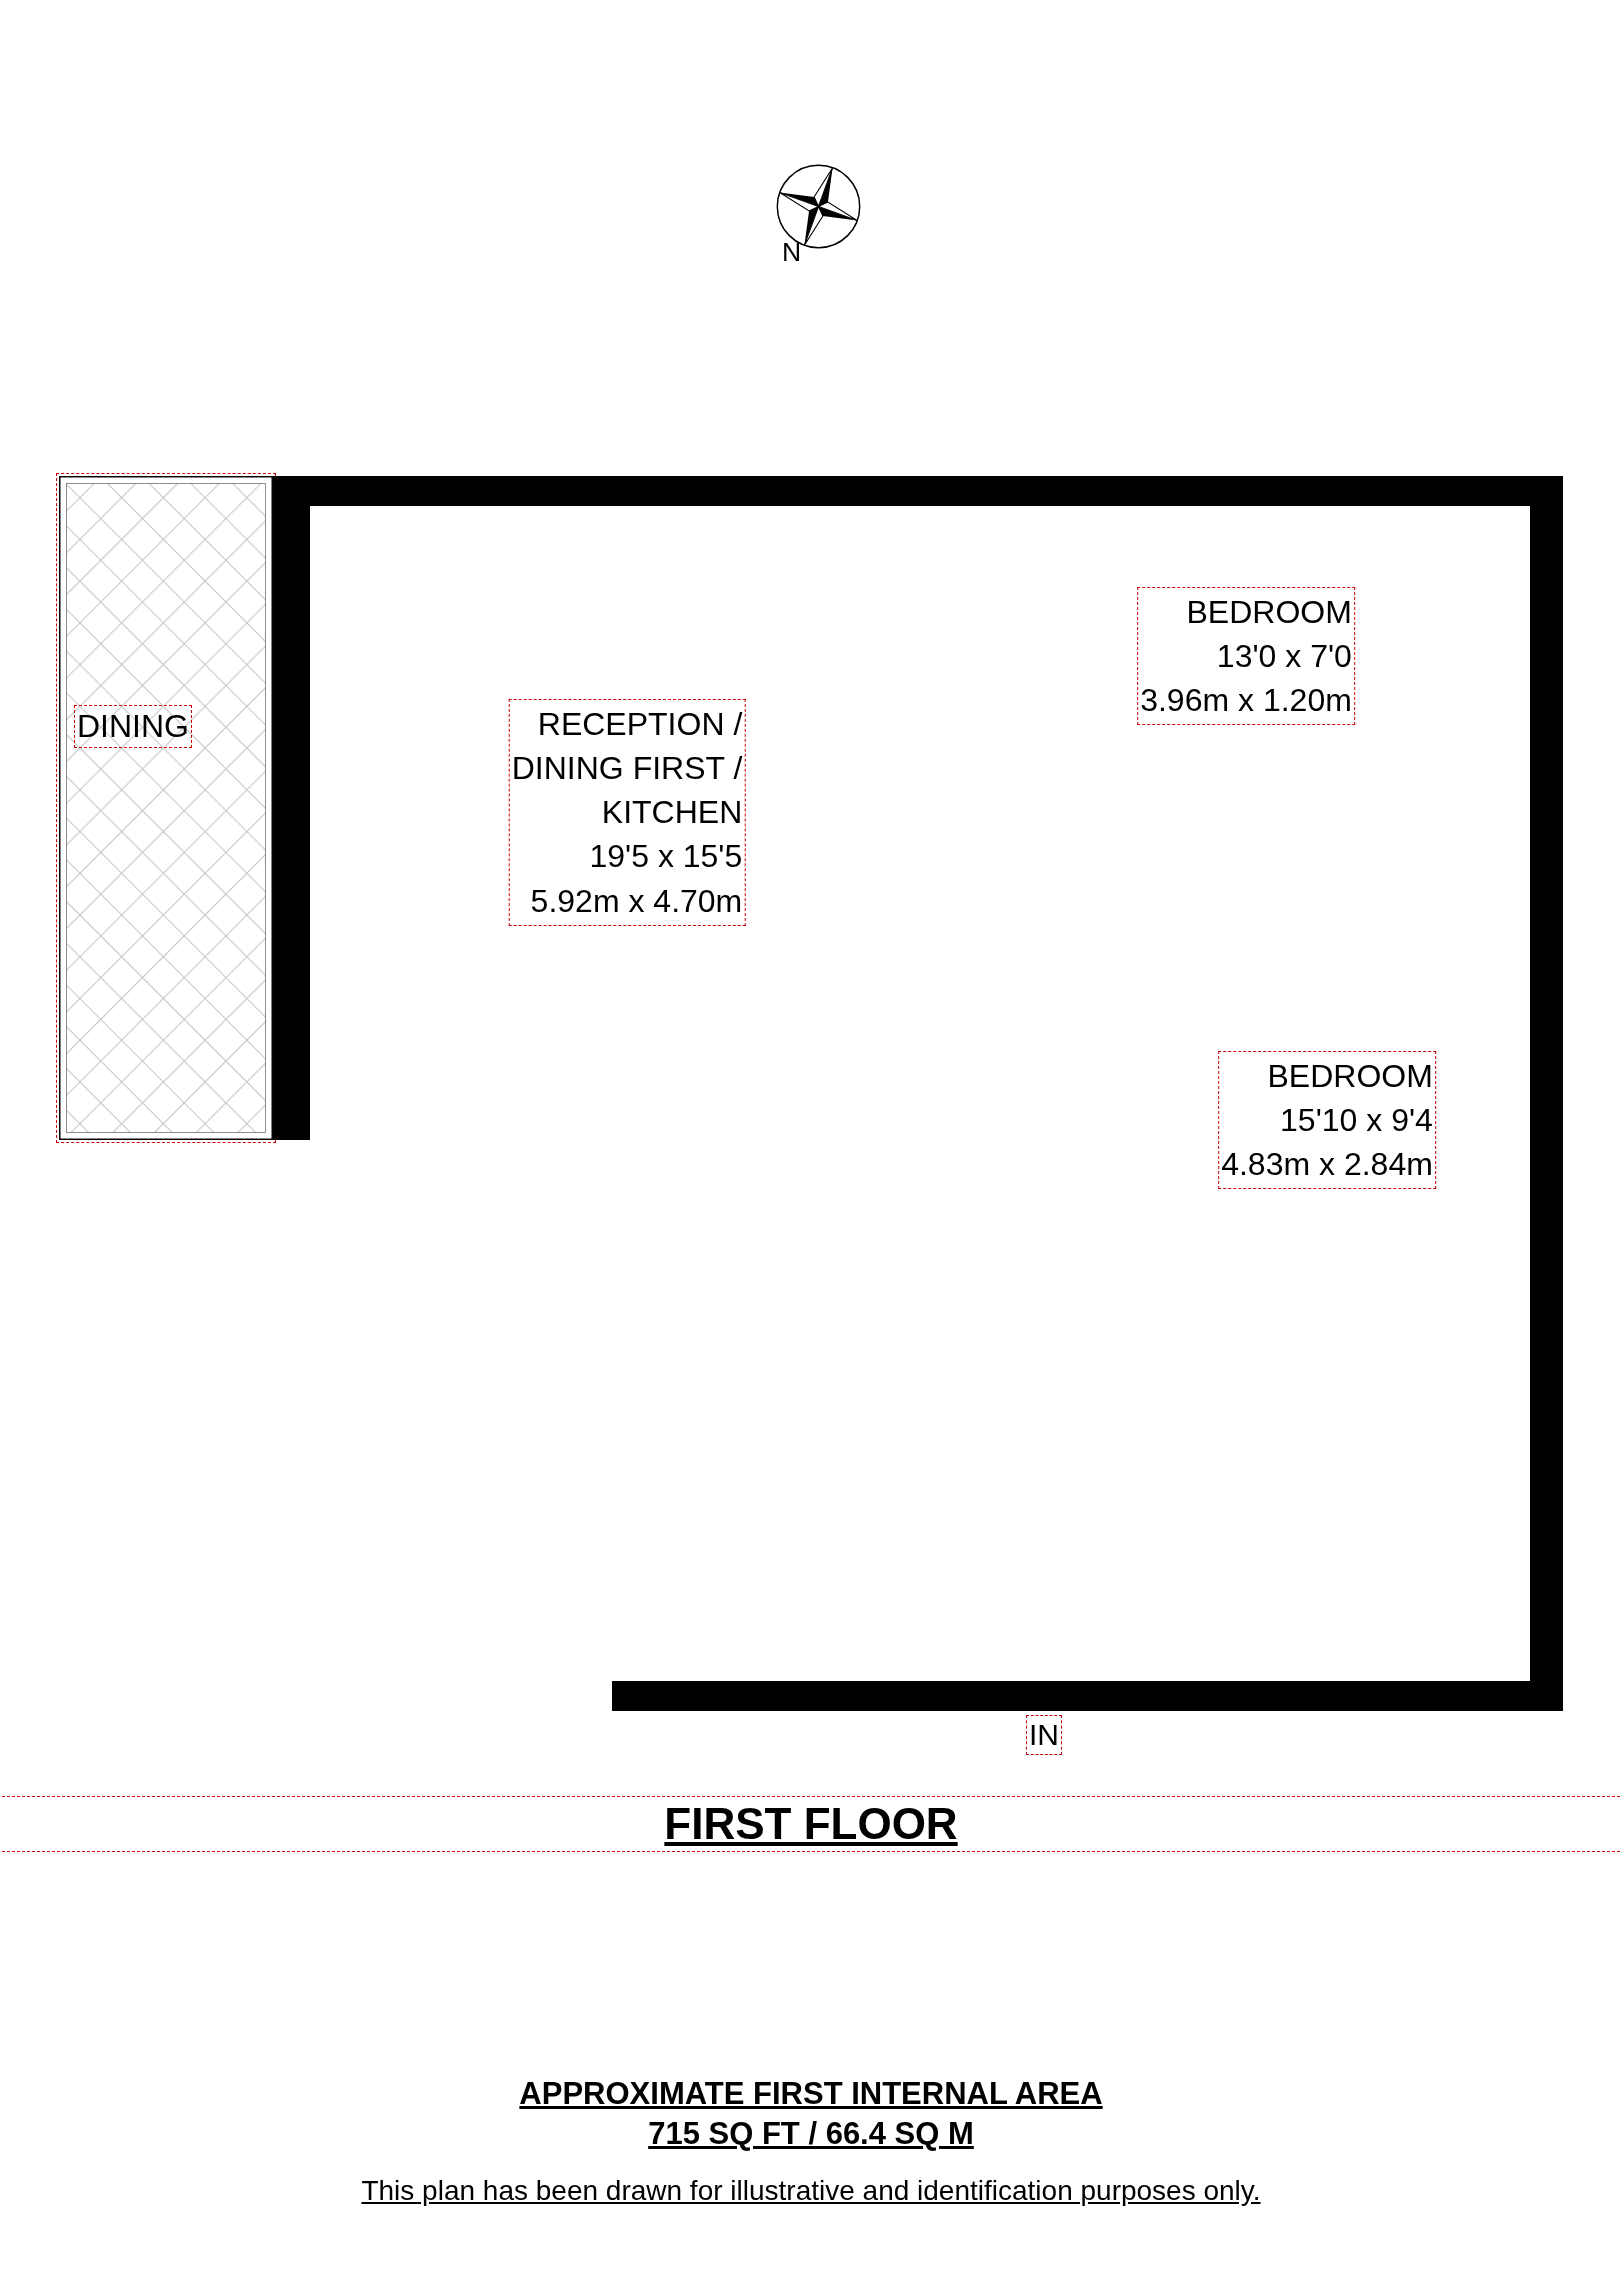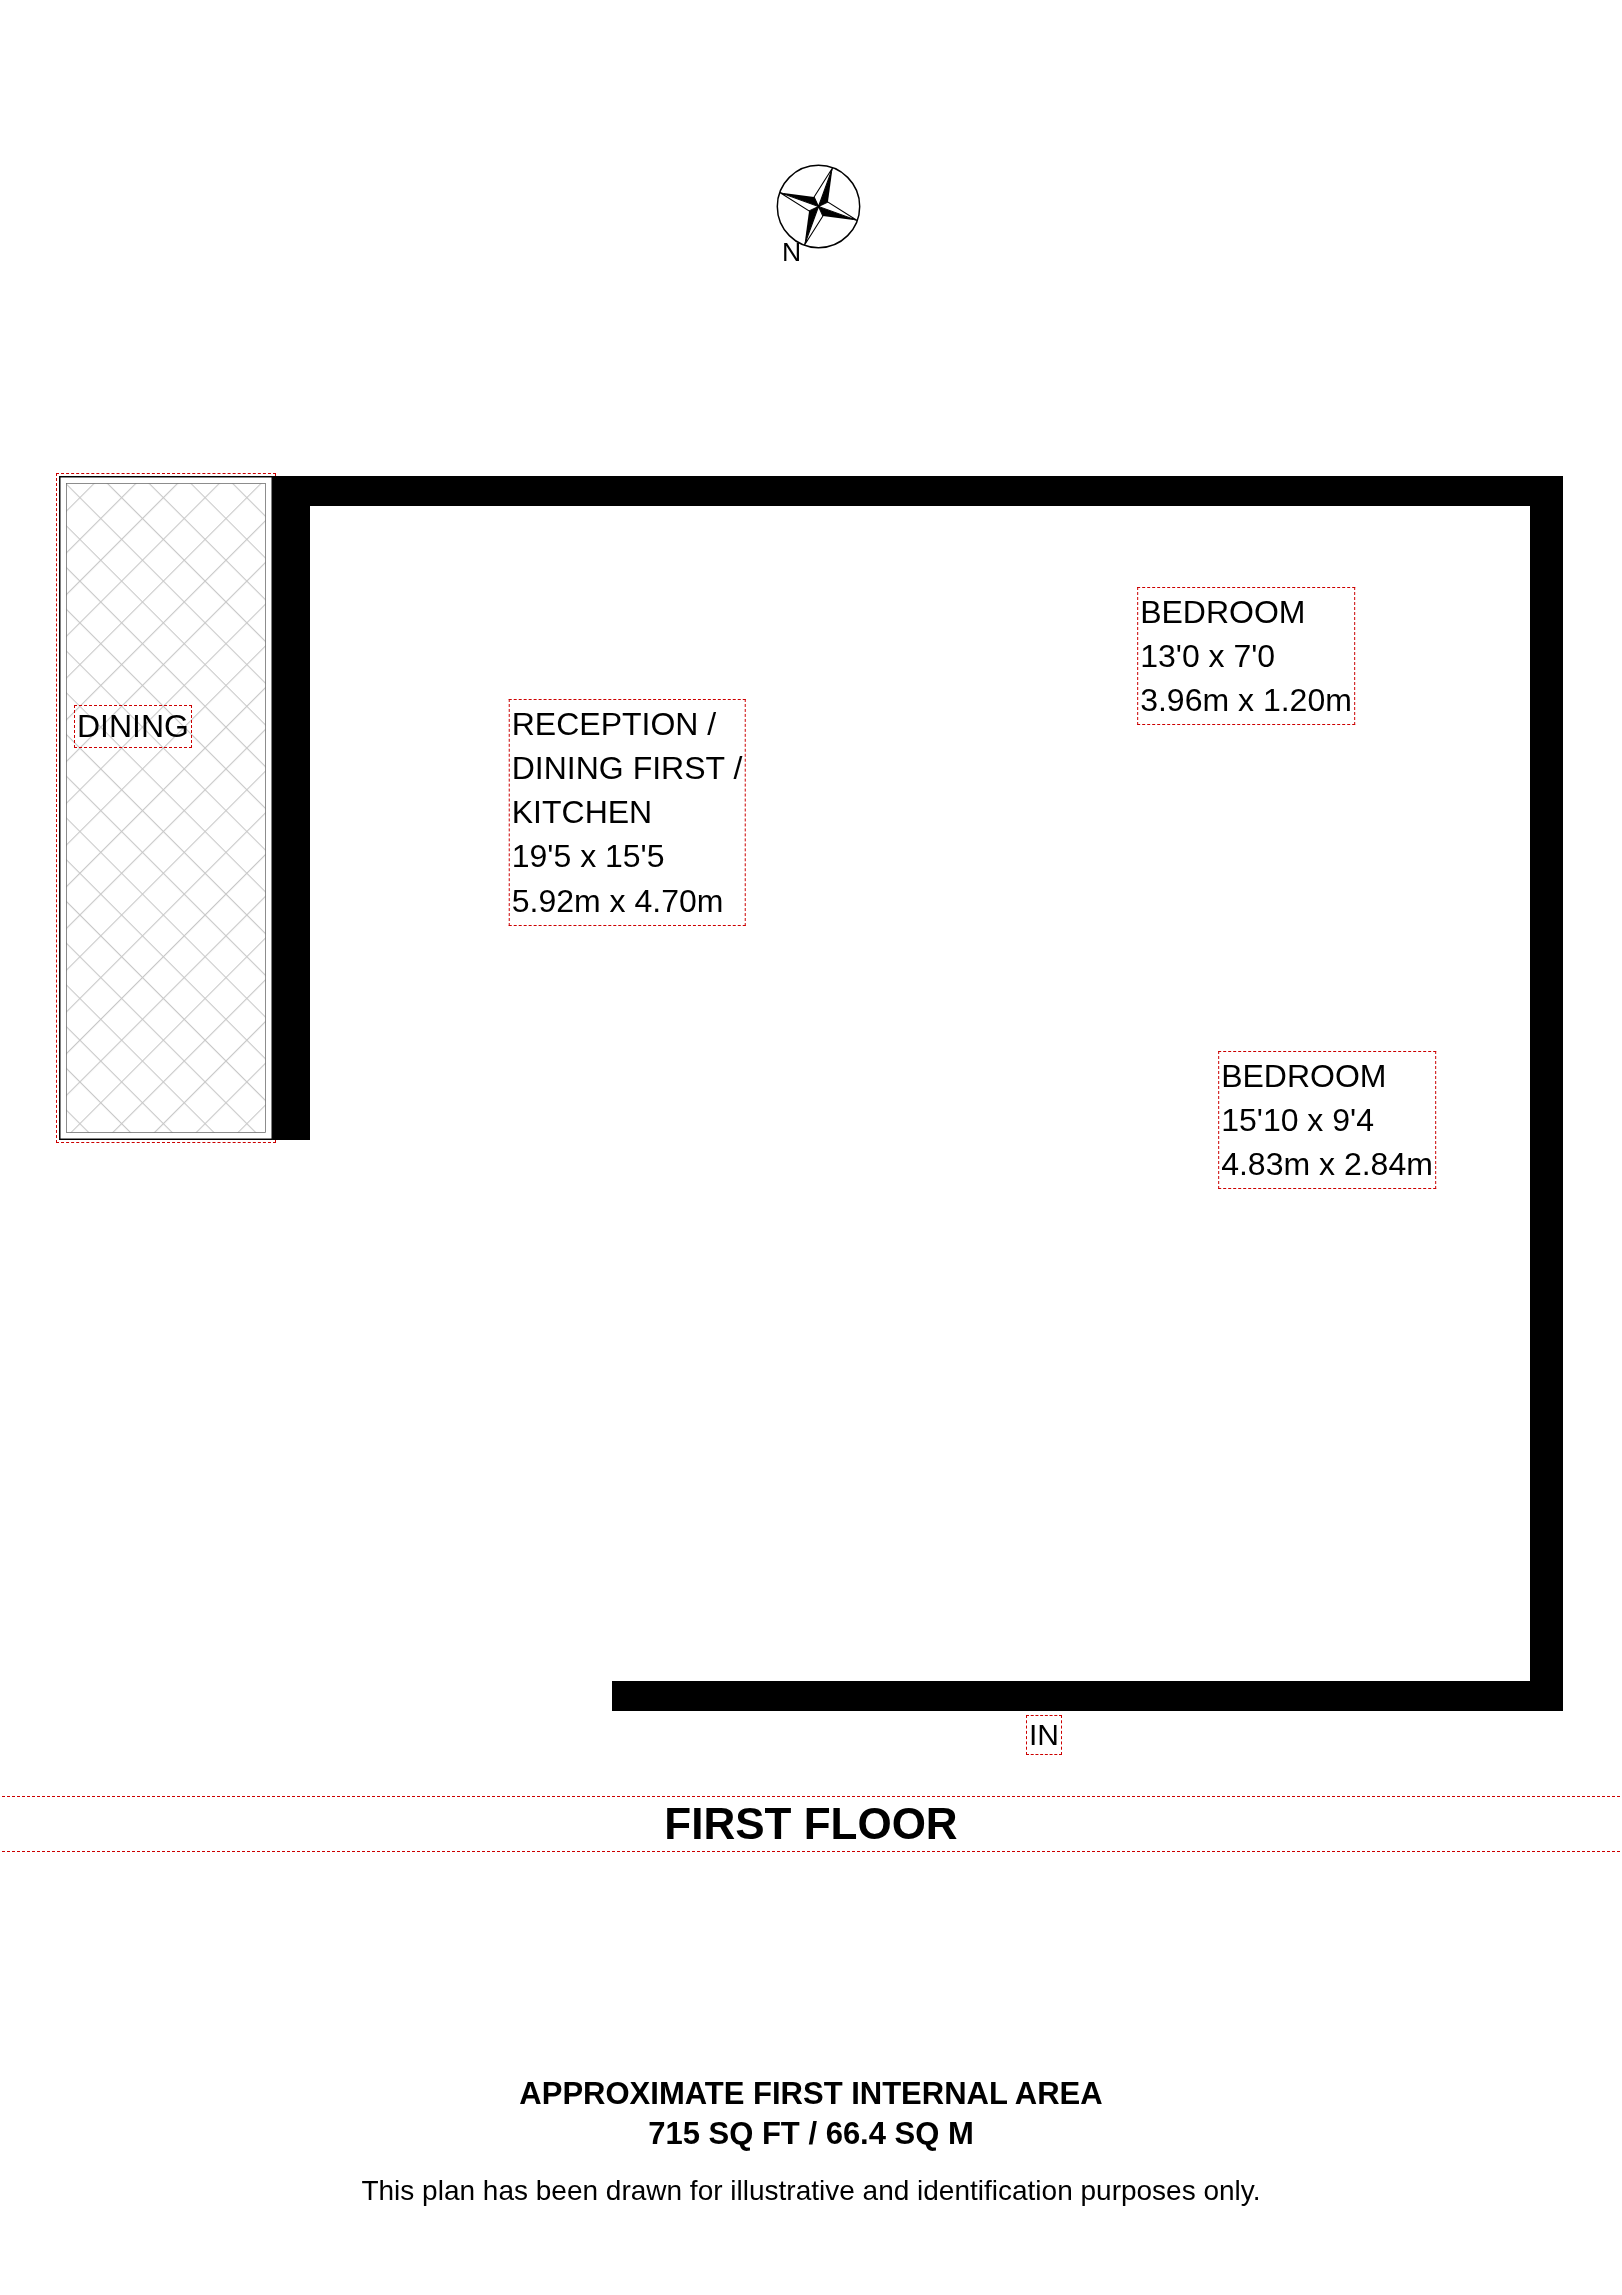--- a/index.html
+++ b/index.html
@@ -1,21 +1,21 @@
 <!DOCTYPE html>
 <html style="font-size:11.8px"><head>
   <meta charset="utf-8">
   <style>
     html, body { margin: 0; padding: 0; background: #ffffff; }
     body { width: 1622px; height: 2295px; position: relative; overflow: hidden;
            font-family: "Liberation Sans", sans-serif; color: #000; }
     .abs { position: absolute; }
-    .room-label { position: absolute; text-align: left; font-size: 32px; line-height: 1.38; transform: translateX(-50%); white-space: nowrap; }
+    .room-label { position: absolute; text-align: right; font-size: 32px; line-height: 1.38; transform: translateX(-50%); white-space: nowrap; }
     .wall { position: absolute; background: #000; }
-    .title { position: absolute; left: 0; width: 1622px; text-align: center; font-weight: bold; }
+    .title { position: absolute; left: 0; width: 1622px; text-align: center; font-weight: bold; text-decoration: underline; }
     .unverified { outline: 1.5px dashed #c00; outline-offset: 2.9px; }
   </style>
 </head>
 <body>
 
 <svg class="abs" style="left:767px;top:155px" width="103" height="103" viewBox="0 0 140 140">
   <circle cx="70" cy="70" r="56" fill="none" stroke="#000" stroke-width="2"></circle>
   <g transform="rotate(20 70 70)">
     <polygon points="70,14 80,60 70,70" fill="#000"></polygon>
       <polygon points="70,14 60,60 70,70" fill="#fff" stroke="#000" stroke-width="1.5"></polygon>

